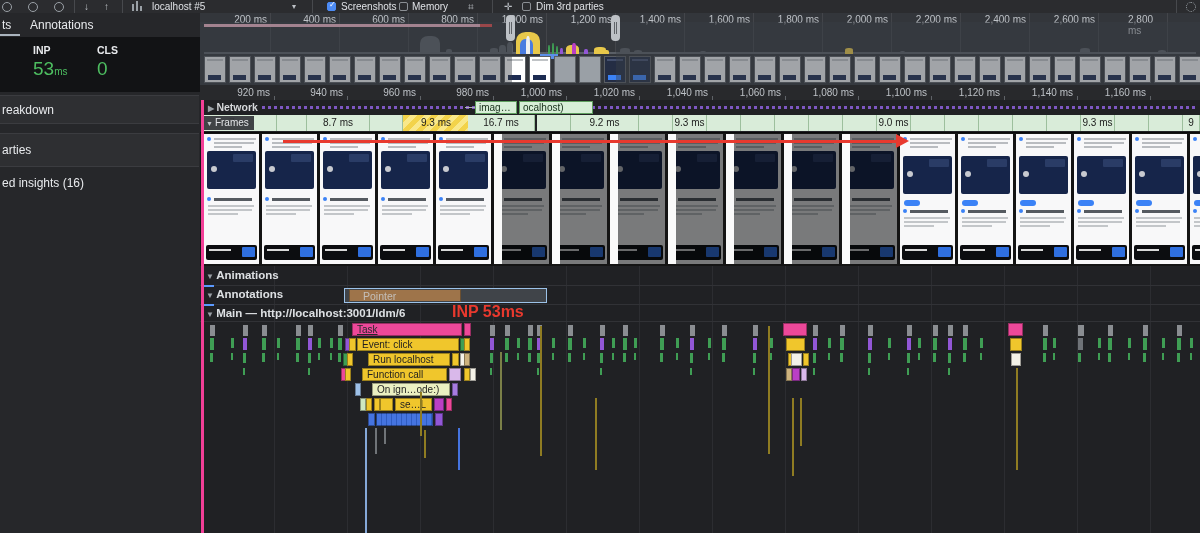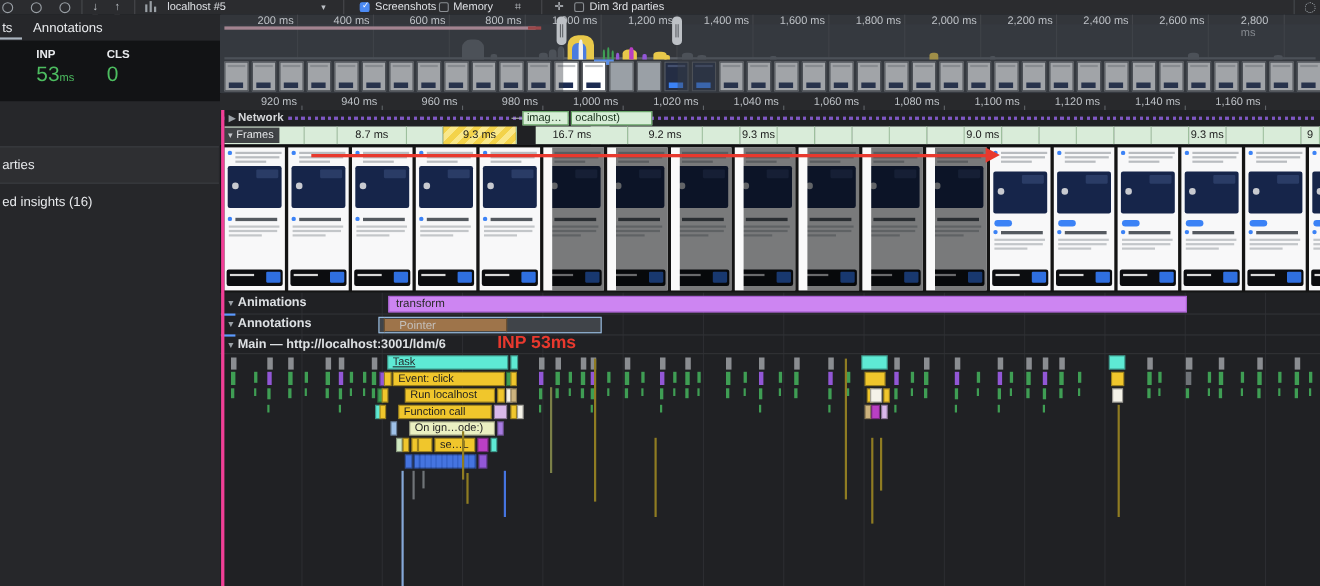--- a/index.html
+++ b/index.html
@@ -107,21 +107,21 @@
   #anim-bar{position:absolute;left:153px;top:3px;width:726px;height:15px;background:#cd85f2;border:1px solid #a85fd0;
             box-sizing:border-box;font-size:10.5px;color:#2b2b2b;line-height:13px;padding-left:6px;}
   #ptr-box{position:absolute;left:144px;top:22px;width:203px;height:15px;background:#404449;border:1px solid #9cc2e8;box-sizing:border-box;}
   #ptr-fill{position:absolute;left:4px;top:1px;width:112px;height:11px;background:#9e744a;}
   #ptr-fill::before{content:"";position:absolute;left:0;top:-1px;width:1px;height:13px;background:#6b4f30;}
   #ptr-fill::after{content:"";position:absolute;right:0;top:-1px;width:1px;height:13px;background:#6b4f30;}
   #ptr-label{position:absolute;left:18px;top:1px;font-size:10.5px;color:#cdd1d5;opacity:.8;}
   .grid{position:absolute;top:0;width:1px;height:267px;background:#2c2d31;}
   .fb{position:absolute;height:13px;box-sizing:border-box;font-size:10px;line-height:12px;color:#1f1f1f;
       overflow:hidden;white-space:nowrap;padding-left:4px;border:1px solid rgba(0,0,0,0.35);}
-  .fb.gray{background:#5eead4;color:#26282b;text-decoration:underline;}
+  .fb.gray{background:#ec4899;color:#26282b;text-decoration:underline;}
   .fb.yellow{background:#f0c62c;}
   .fb.white{background:#f4f2e8;}
   .fb.pale{background:#ebf0c2;}
   .fb.palegreen{background:#cfe8c0;}
   .fb.tan{background:#cdb37e;}
   .fb.lavender{background:#d9b8ea;}
   .fb.violet{background:#a77be0;}
   .fb.magenta{background:#ba3fc4;}
   .fb.purple{background:#9257d6;}
   .fb.green{background:#3f9e54;}
@@ -172,20 +172,23 @@
     <div id="sb-tabs">
       <div class="sb-tab" style="left:2px;">ts</div>
       <div class="sb-tab" style="left:30px;">Annotations</div>
       <div id="sb-tab-underline"></div>
     </div>
     <div id="sb-metrics">
       <div class="met-h" style="left:33px;">INP</div>
       <div class="met-v" style="left:33px;color:#4dbd60;"><span>53</span><span class="met-unit">ms</span></div>
       <div class="met-h" style="left:97px;">CLS</div>
       <div class="met-v" style="left:97px;color:#4dbd60;">0</div>
+    </div>
+    <div class="sb-row" style="top:82px;height:29px;">
+      <div class="sb-row-label" style="top:7px;">reakdown</div>
     </div>
     <div class="sb-row" style="top:120px;height:34px;">
       <div class="sb-row-label" style="top:9px;">arties</div>
     </div>
     <div class="sb-row-label" style="top:163px;">ed insights (16)</div>
   </div>
 
   <div id="ov">
       <div style="position: absolute; left: 312px; top: 0px; width: 104px; height: 72px; background: rgb(12, 13, 14); z-index: -1;"></div>
     <div id="ov-ruler">
@@ -450,21 +453,21 @@
     <div id="net-label"><span class="net-arrow">▶ </span><span>Network</span></div>
   </div>
 
   <div id="frames">
     <div id="frames-cells">
         <div class="fcell" style="left: 4px; width: 73px;">7 ms</div>
         <div class="fcell" style="left: 77px; width: 30px;"></div>
         <div class="fcell" style="left: 107px; width: 63px;">8.7 ms</div>
         <div class="fcell" style="left: 170px; width: 33px;"></div>
         <div class="fcell warn" style="left: 203px; width: 67px;">9.3 ms</div>
-        <div class="fcell" style="left: 287px; width: 67px;">16.7 ms</div>
+        <div class="fcell" style="left: 268px; width: 67px;">16.7 ms</div>
         <div class="fcell" style="left: 337px; width: 34px;"></div>
         <div class="fcell" style="left: 371px; width: 68px;">9.2 ms</div>
         <div class="fcell" style="left: 439px; width: 34px;"></div>
         <div class="fcell" style="left: 473px; width: 34px;">9.3 ms</div>
         <div class="fcell" style="left: 507px; width: 34px;"></div>
         <div class="fcell" style="left: 541px; width: 34px;"></div>
         <div class="fcell" style="left: 575px; width: 34px;"></div>
         <div class="fcell" style="left: 609px; width: 34px;"></div>
         <div class="fcell" style="left: 643px; width: 34px;"></div>
         <div class="fcell" style="left: 677px; width: 34px;">9.0 ms</div>
@@ -750,21 +753,20 @@
         <div class="grid" style="left: 658px;"></div>
         <div class="grid" style="left: 731px;"></div>
         <div class="grid" style="left: 804px;"></div>
         <div class="grid" style="left: 877px;"></div>
         <div class="grid" style="left: 950px;"></div>
       </div>
     <div class="hsep" style="top:19px;"></div>
     <div class="hsep" style="top:38px;"></div>
     <div class="hsep" style="top:55px;"></div>
     <div class="track-label" style="top:3px;"><span class="tri">▼ </span><span>Animations</span></div>
-    <div id="anim-bar" style="background: rgb(205, 133, 242);">transform</div>
     <div class="baccent" style="top:19px;"></div>
     <div class="track-label" style="top:22px;"><span class="tri">▼ </span><span>Annotations</span></div>
     <div id="ptr-box">
       <div id="ptr-fill" style="background: rgb(158, 116, 74);"></div>
       <div id="ptr-label">Pointer</div>
     </div>
     <div class="baccent" style="top:38px;"></div>
     <div class="track-label" style="top:41px;"><span class="tri">▼ </span><span>Main — http://localhost:3001/ldm/6</span></div>
     <div id="flame-layer">
         <div class="fb gray" style="left: 152px; top: 57px; width: 110px;">Task</div>

